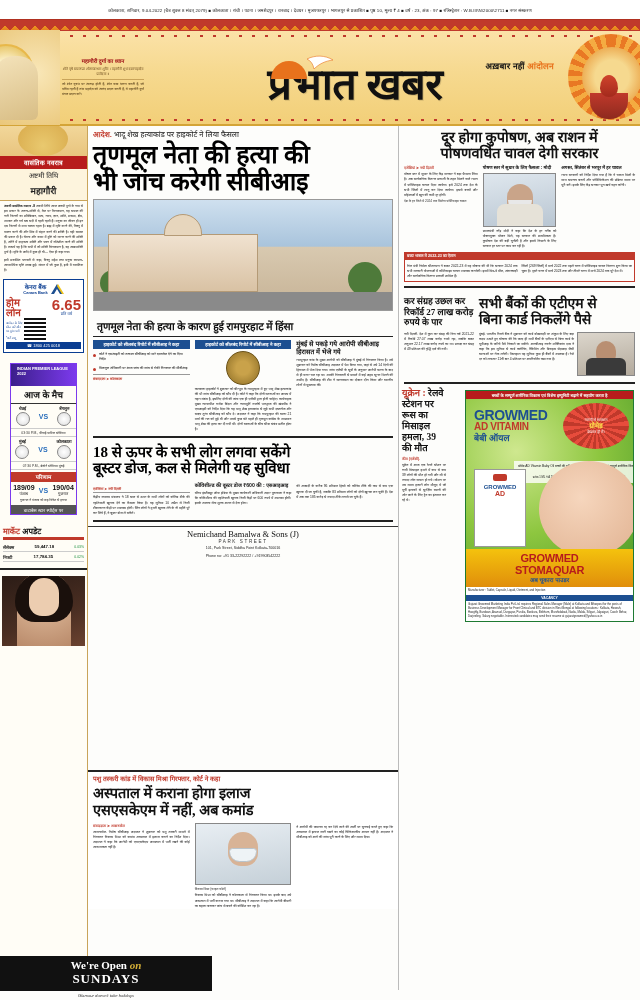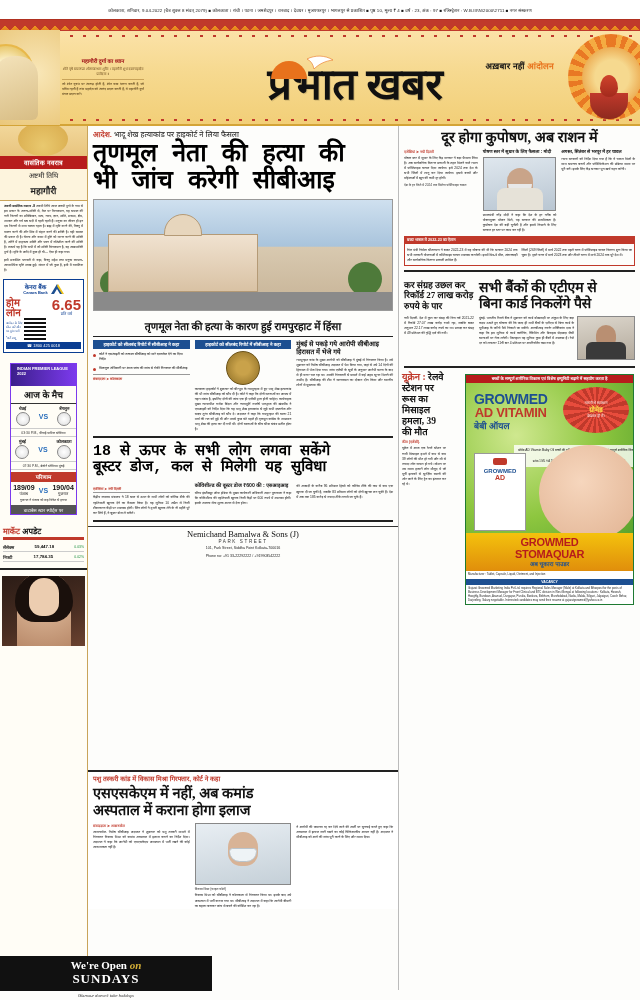--- a/index.html
+++ b/index.html
@@ -162,36 +162,36 @@
   .mrow{display:flex;justify-content:space-between;align-items:center;
     border-bottom:.5px solid #ccc;padding:1.5px 0;font-size:4.4px;}
   .mrow .nm{color:#222;font-weight:bold;}
   .mrow .vl{font-weight:bold;}
   .mrow .ch{font-size:3.4px;color:#1a8f3c;}
 
   
   .kicker{font-size:7.5px;padding:3px 5px 1px;}
   .kicker .k{color:#c0392b;font-weight:bold;}
   .headline{
-    font-family:Liberation Mono, monospace;
+    font-family:Liberation Serif, serif;
     font-size:25px;font-weight:bold;line-height:1.08;padding:1px 5px 4px;color:#000;
   }
   .lead-photo{margin:0 5px;height:112px;border:1px solid #999;
     background:linear-gradient(180deg,#cfe0ef 0%,#a9c4dc 42%,#d8c9b0 43%,#c6b295 100%);
     position:relative;overflow:hidden;}
   .lead-photo .bldg{position:absolute;left:14px;bottom:18px;width:150px;height:58px;
     background:linear-gradient(#f0e2d0,#d9c2a4);border:1px solid #b49a76;}
   .lead-photo .dome{position:absolute;left:70px;bottom:74px;width:38px;height:22px;border-radius:19px 19px 0 0;
     background:#e7d6bd;border:1px solid #b49a76;}
   .lead-photo .road{position:absolute;left:0;right:0;bottom:0;height:18px;background:#8a8a8a;}
   .lead-photo .tree{position:absolute;width:26px;height:26px;border-radius:50%;background:#4e7a3a;bottom:14px;}
 
   .subhead-bar{
     font-family:"Liberation Serif", serif;
-    font-size:10.5px;font-weight:bold;text-align:center;padding:4px 4px 3px;
+    font-size:10.5px;font-weight:bold;padding:4px 4px 3px;
     border-bottom:1.5px solid #222;margin:4px 5px 0;
   }
   .threecol{display:flex;gap:5px;padding:3px 5px 0;}
   .threecol .c{flex:1;}
   .blue-band{background:#1d4f91;color:#fff;font-size:4.6px;font-weight:bold;text-align:center;padding:1.5px 2px;line-height:1.3;}
   .art{font-size:3.35px;line-height:1.5;text-align:justify;color:#1a1a1a;margin-top:2px;}
   .subh{font-size:6.6px;font-weight:bold;line-height:1.2;margin-bottom:2px;}
   .bullets{font-size:3.4px;line-height:1.55;}
   .bullets li{list-style:none;position:relative;padding-left:6px;margin-bottom:3px;}
   .bullets li:before{content:"";position:absolute;left:0;top:2px;width:3px;height:3px;
@@ -236,21 +236,21 @@
   
   .ukr-head{font-family:"Liberation Serif",serif;font-size:9.5px;font-weight:bold;line-height:1.15;}
   .ukr-head .tg{color:#c0392b;}
 
   .ad-growmed{margin:2px 3px;border:1px solid #1e7a32;}
   .gm-top{background:#b71c1c;color:#fff;font-size:4.2px;text-align:center;padding:1.5px 2px;font-weight:bold;}
   .gm-body{height:150px;position:relative;overflow:hidden;
     background:radial-gradient(circle at 30% 35%,#cfe88f,#8dc63f 55%,#5aa32e 100%);}
   .gm-brand{position:absolute;left:8px;top:8px;}
   .gm-brand .b1{font-size:14px;font-weight:bold;color:#1d4f91;letter-spacing:-.4px;}
-  .gm-brand .b2{font-size:13px;font-weight:bold;color:#c0392b;letter-spacing:-.3px;margin-top:-2px;text-align:center;}
+  .gm-brand .b2{font-size:10px;font-weight:bold;color:#c0392b;letter-spacing:-.3px;margin-top:-2px;}
   .gm-brand .b3{font-size:9px;font-weight:bold;color:#1d4f91;margin-top:-1px;}
   .gm-burst{position:absolute;right:4px;top:4px;width:66px;height:46px;
     background:repeating-conic-gradient(from 0deg,#c0392b 0 9deg,#e74c3c 9deg 18deg);
     border-radius:50%;display:flex;flex-direction:column;align-items:center;justify-content:center;
     color:#fff;text-align:center;line-height:1.2;}
   .gm-burst .l1{font-size:3.6px;}
   .gm-burst .l2{font-size:7px;font-weight:bold;color:#ffe14d;}
   .gm-burst .l3{font-size:3.6px;}
   .gm-note{position:absolute;left:48px;top:62px;width:130px;background:#ffffffcc;
     font-size:3.2px;line-height:1.5;padding:3px;color:#111;text-align:center;}
@@ -534,20 +534,21 @@
         <div class="jw-name">Nemichand Bamalwa &amp; Sons (J)</div>
         <div class="jw-sub">PARK STREET</div>
         <div class="jw-addr">101, Park Street, Siddha Point Kolkata-700016</div>
         <div class="jw-addr">Phone no: +91 33-22292222 / +919903542222</div>
       </div>
     </div>
 
     <div class="col-right">
       <div class="rhead">
         <div>दूर होगा कुपोषण, अब राशन में</div>
+        <div>पोषणवर्धित चावल देगी सरकार</div>
       </div>
 
       <div class="r-twocol">
         <div class="c">
           <div class="tag-red">एजेंसियां ➤ नयी दिल्ली</div>
           <div class="art">पोषण स्तर में सुधार के लिए केंद्र सरकार ने बड़ा फैसला लिया है। अब सार्वजनिक वितरण प्रणाली के तहत मिलने वाले राशन में फोर्टिफाइड चावल दिया जायेगा। इसे 2024 तक देश के सभी जिलों में लागू कर दिया जायेगा। इससे बच्चों और महिलाओं में खून की कमी दूर होगी।</div>
           <div class="cap-small">देश के हर जिले में 2024 तक मिलेगा फोर्टिफाइड चावल</div>
         </div>
         <div class="c">
           <div class="subh" style="font-size:4.6px">पोषण स्तर में सुधार के लिए फैसला : मोदी</div>
@@ -641,22 +642,22 @@
         </div>
       </div>
     </div>
   </div>
 
   <div style="position:absolute;left:88px;top:770px;width:310px;background:#fff;border-top:2px solid #222;">
     <div class="bot-kick">
       <span class="k">पशु तस्करी कांड में विकास मिश्रा गिरफ्तार, कोर्ट ने कहा</span>
     </div>
     <div class="bot-head">
+      <div>अस्पताल में कराना होगा इलाज</div>
       <div>एसएसकेएम में नहीं, अब कमांड</div>
-      <div>अस्पताल में कराना होगा इलाज</div>
     </div>
     <div class="bot-cols">
       <div class="c">
         <div class="tag-red">संवाददाता ➤ आसनसोल</div>
         <div class="art">आसनसोल. विशेष सीबीआइ अदालत ने शुक्रवार को पशु तस्करी मामले में गिरफ्तार विकास मिश्रा को कमांड अस्पताल में इलाज कराने का निर्देश दिया। अदालत ने कहा कि आरोपी को एसएसकेएम अस्पताल में भर्ती रखने की कोई आवश्यकता नहीं है।</div>
       </div>
       <div class="c">
         <div class="mask-photo">
           <div class="head"></div>
           <div class="mask"></div>

